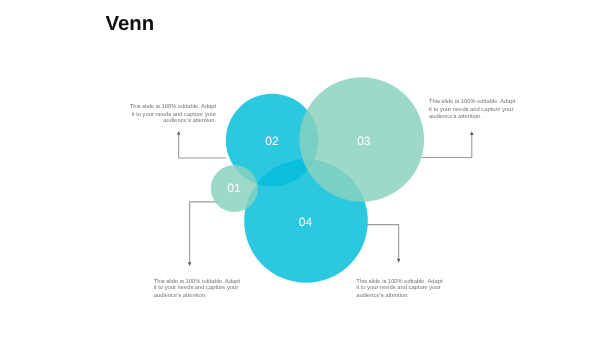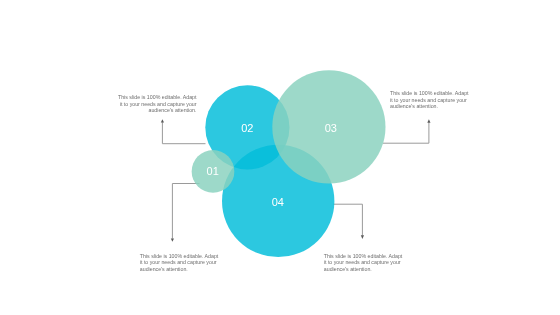--- a/index.html
+++ b/index.html
@@ -12,20 +12,21 @@
         color:#6e6e6e;width:80px;}
   .n1{left:116.5px;top:93.8px;text-align:right;}
   .n2{left:390px;top:89.8px;text-align:left;}
   .n3{left:139.8px;top:252.7px;text-align:left;}
   .n4{left:323.8px;top:252.7px;text-align:left;}
 </style>
 </head>
 <body>
 
 <div class="slide">
+  <div class="title">Venn</div>
 
   <svg class="venn" viewBox="0 0 560 315">
 
     <g stroke="#9a9a9a" stroke-width="1" fill="none">
       <path d="M205.5 143.7 L162.4 143.7 L162.4 122.2"></path>
       <path d="M383.0 143.2 L428.9 143.2 L428.9 122.4"></path>
       <path d="M199.5 183.5 L172.4 183.5 L172.4 238.7"></path>
       <path d="M333.4 204.2 L362.4 204.2 L362.4 235.6"></path>
     </g>
 

